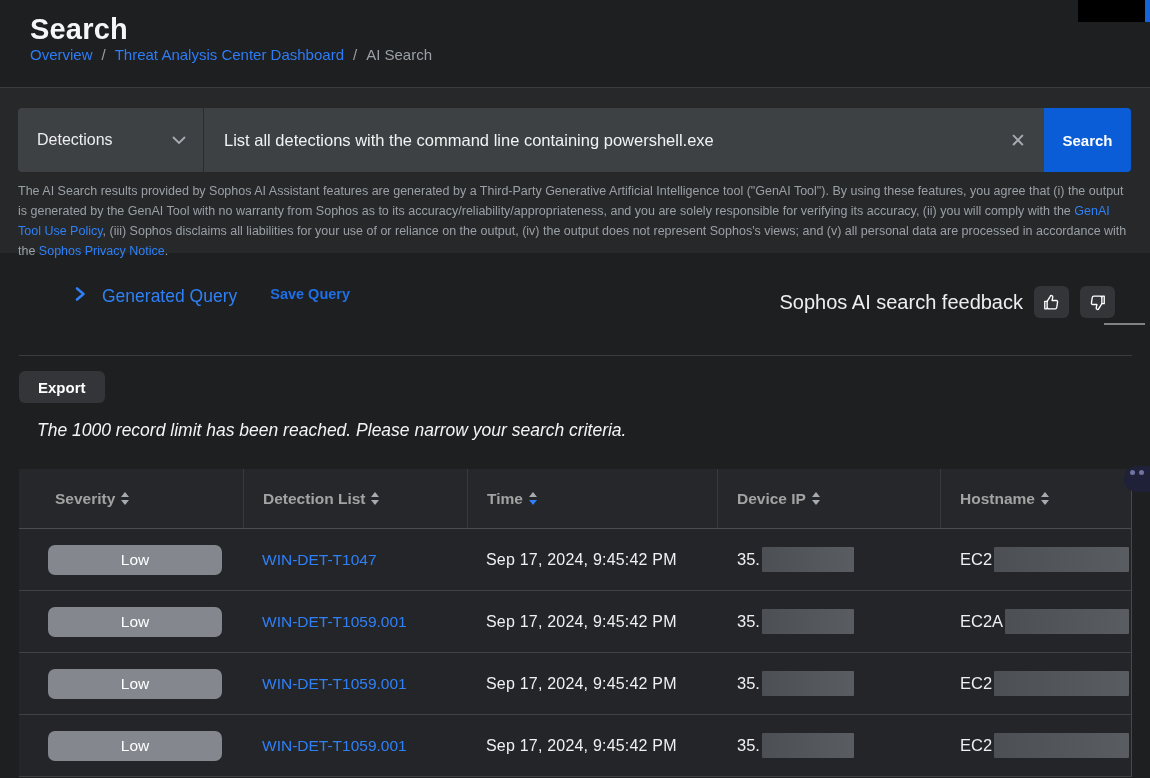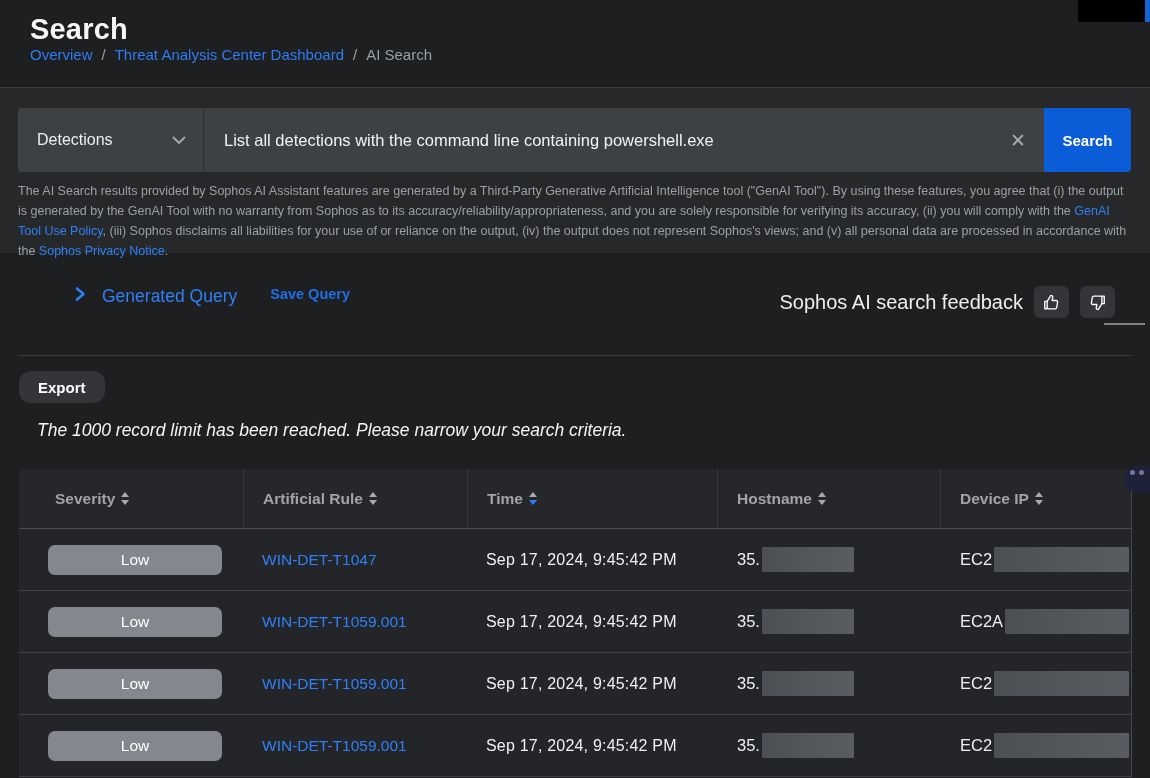--- a/index.html
+++ b/index.html
@@ -56,21 +56,21 @@
     width: 35px; height: 32px; background: #333538; border: none; border-radius: 6px;
     display: flex; align-items: center; justify-content: center; cursor: pointer; margin-left: 11px;
   }
   .thumb-btn svg { display: block; }
   .thumb-down svg { transform: rotate(180deg); }
   .feedback-line { position: absolute; top: 323px; left: 1104px; width: 41px; height: 2px; background: #808386; }
 
   
   .section-divider { height: 1px; background: #3a3d40; margin: 36px 18px 0 19px; }
   .export-btn {
-    margin: 15px 0 0 19px; background: #333538; border: none; border-radius: 12px;
+    margin: 15px 0 0 19px; background: #333538; border: none; border-radius: 6px;
     color: #fff; font-family: inherit; font-weight: 700; font-size: 15px;
     padding: 0 19px; height: 32px; cursor: pointer;
   }
   .limit-message { margin: 17px 0 0 37px; font-size: 17.5px; color: #f3f4f5; font-style: italic; }
 
   
   .table { margin: 28px 18px 0 19px; width: 1113px; border-right: 1px solid #46484b; }
   .thead {
     display: grid; grid-template-columns: 224px 224px 250px 223px 1fr;
     background: #25272b; height: 60px; border-bottom: 1px solid #4a4c4f;
@@ -194,42 +194,42 @@
 <div class="table">
   <div class="thead">
       <div class="th">
         <span>Severity</span>
         <span class="sort-icon">
           <span class="tri up"></span>
           <span class="tri down"></span>
         </span>
       </div>
       <div class="th">
-        <span>Artificial Rule</span>
+        <span>Detection List</span>
         <span class="sort-icon">
           <span class="tri up"></span>
           <span class="tri down"></span>
         </span>
       </div>
       <div class="th">
         <span>Time</span>
         <span class="sort-icon">
           <span class="tri up"></span>
           <span class="tri down active"></span>
         </span>
       </div>
       <div class="th">
+        <span>Device IP</span>
+        <span class="sort-icon">
+          <span class="tri up"></span>
+          <span class="tri down"></span>
+        </span>
+      </div>
+      <div class="th">
         <span>Hostname</span>
-        <span class="sort-icon">
-          <span class="tri up"></span>
-          <span class="tri down"></span>
-        </span>
-      </div>
-      <div class="th">
-        <span>Device IP</span>
         <span class="sort-icon">
           <span class="tri up"></span>
           <span class="tri down"></span>
         </span>
       </div>
     </div>
   <div>
   <div class="trow">
     <div class="td severity-cell">
       <div class="badge">Low</div>

